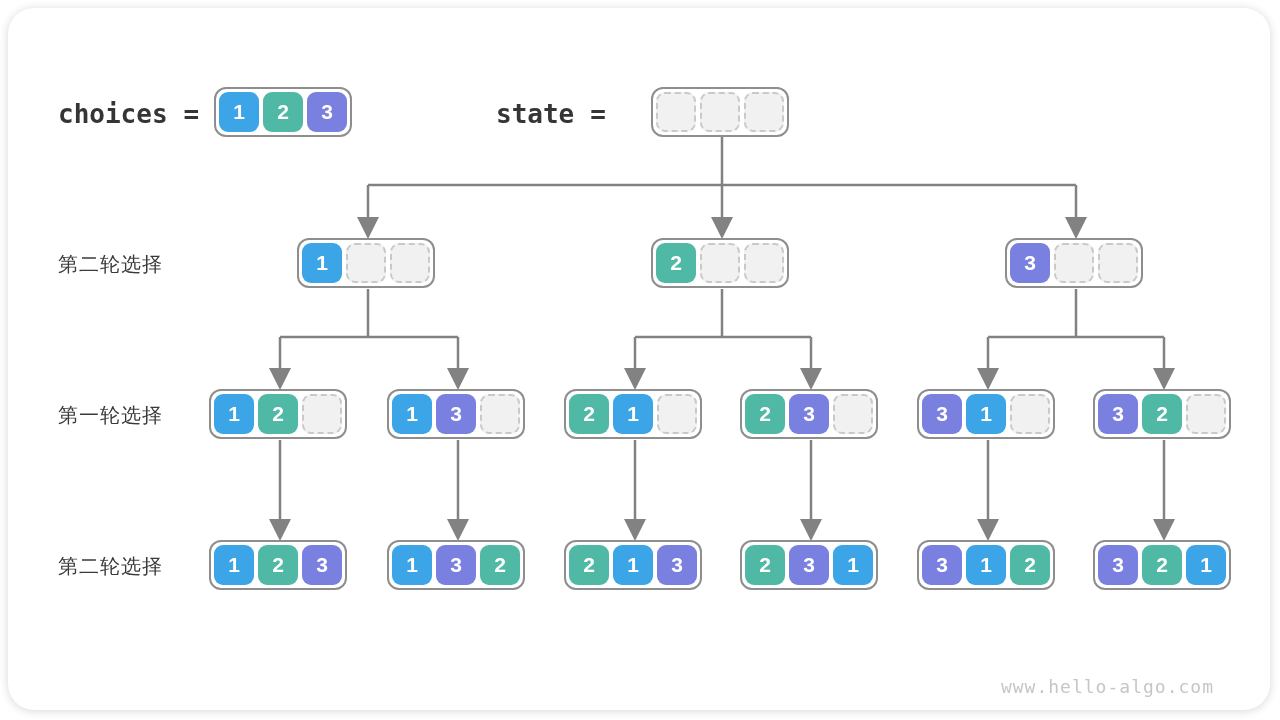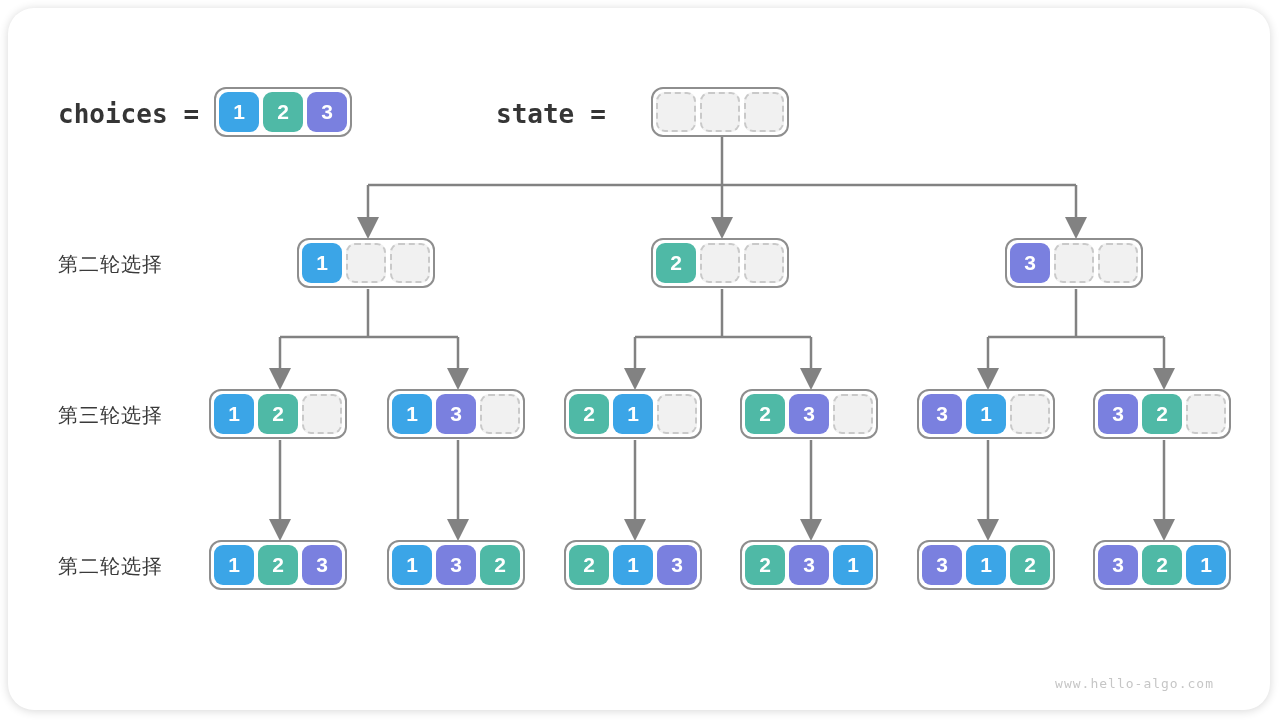--- a/index.html
+++ b/index.html
@@ -18,21 +18,21 @@
         box-sizing:border-box;align-items:center;}
   .cell{width:40px;height:40px;border-radius:9px;display:flex;
         align-items:center;justify-content:center;color:#ffffff;
         font-family:"Liberation Sans",sans-serif;font-weight:700;
         font-size:21px;box-sizing:border-box;flex:0 0 40px;}
   .cell.empty{background:#f1f1f1;border:2px dashed #c9c9c9;}
   .round-label{position:absolute;left:58px;font-size:20px;font-weight:500;
         color:#3a3a3a;letter-spacing:1px;}
   .watermark{position:absolute;right:66px;top:676px;
         font-family:"DejaVu Sans Mono","Liberation Mono",monospace;
-        font-size:13px;color:#c6c6c6;letter-spacing:1px;}
+        font-size:18px;color:#c6c6c6;letter-spacing:1px;}
 </style>
 </head>
 <body>
 
 <div class="canvas">
   <div class="card"></div>
 
   <svg class="connectors" viewBox="0 0 1280 720" xmlns="http://www.w3.org/2000/svg">
     <defs>
       <marker id="ah" markerWidth="9" markerHeight="9" refX="5" refY="4.5" orient="auto">
@@ -80,21 +80,21 @@
     <span>state</span>
     <span>=</span>
   </div>
   <div class="node" style="left:651px;top:87px;">
       <span class="cell empty"></span>
       <span class="cell empty"></span>
       <span class="cell empty"></span>
     </div>
 
   <div class="round-label" style="top:251px;">第二轮选择</div>
-  <div class="round-label" style="top:402px;">第三轮选择</div>
+  <div class="round-label" style="top:402px;">第一轮选择</div>
   <div class="round-label" style="top:553px;">第二轮选择</div>
 
   <div class="node" style="left:297px;top:238px;">
       <span class="cell" style="background: rgb(59, 165, 231);">1</span>
       <span class="cell empty"></span>
       <span class="cell empty"></span>
     </div>
   <div class="node" style="left:651px;top:238px;">
       <span class="cell" style="background: rgb(79, 185, 166);">2</span>
       <span class="cell empty"></span>

